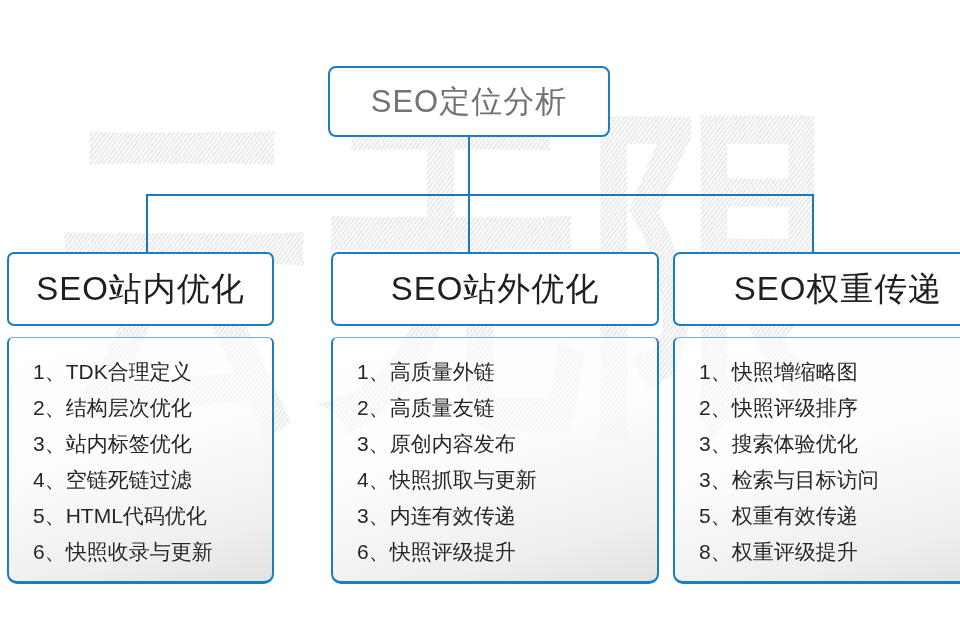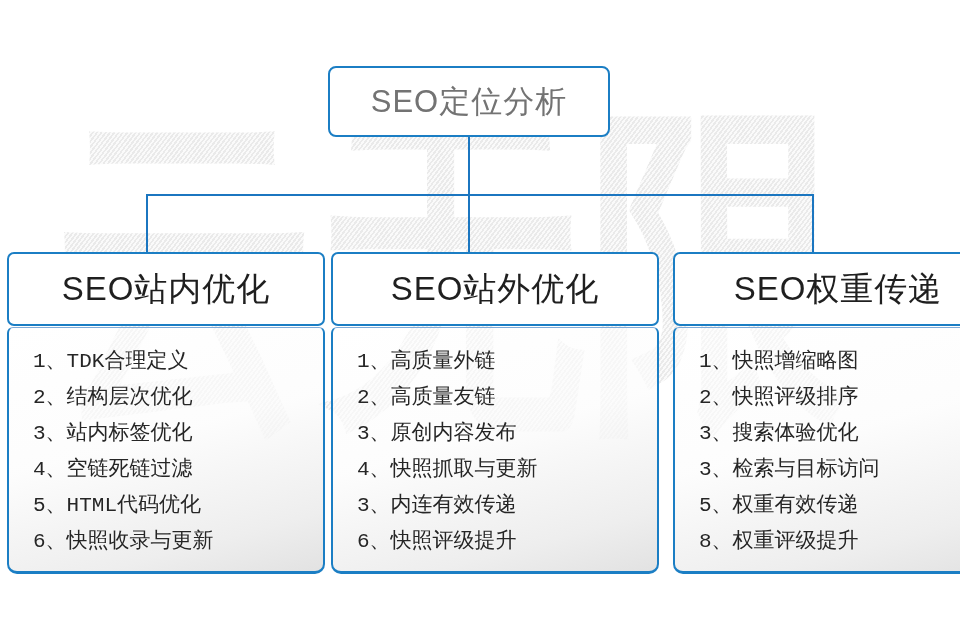--- a/index.html
+++ b/index.html
@@ -73,21 +73,21 @@
     color: #737373;
     letter-spacing: 1px;
   }
 
   
   .branch {
     position: absolute;
     top: 252px;
     z-index: 2;
   }
-  #branch-onpage  { left: 7px;   width: 318px; }
+  #branch-onpage  { left: 7px;   width: 267px; }
   #branch-offpage { left: 331px; width: 328px; }
   #branch-weight  { left: 673px; width: 330px; }
 
   .branch-title {
     box-sizing: border-box;
     width: 100%;
     height: 74px;
     background: #ffffff;
     border: 2px solid #1b7ec4;
     border-radius: 7px;
@@ -96,32 +96,31 @@
     justify-content: center;
     font-size: 33px;
     color: #1f1f1f;
     letter-spacing: 1px;
   }
 
   .branch-panel {
     box-sizing: border-box;
     width: 100%;
     height: 247px;
-    margin-top: 1px;
+    margin-top: 11px;
     border: 2px solid #1b7ec4;
     border-top: 1px solid #7fabd8;
     border-bottom-width: 3px;
     border-radius: 6px 6px 10px 10px;
     background: linear-gradient(165deg,
       rgba(255,255,255,0.55) 0%,
       rgba(252,252,252,0.75) 45%,
       rgba(236,236,236,0.90) 82%,
       rgba(225,225,225,0.96) 100%);
     padding: 16px 10px 10px 24px;
-    font-family: Liberation Mono, monospace;
   }
 
   .item-list {
     list-style: none;
     margin: 0;
     padding: 0;
   }
   .item-list li {
     font-size: 21px;
     line-height: 36px;

